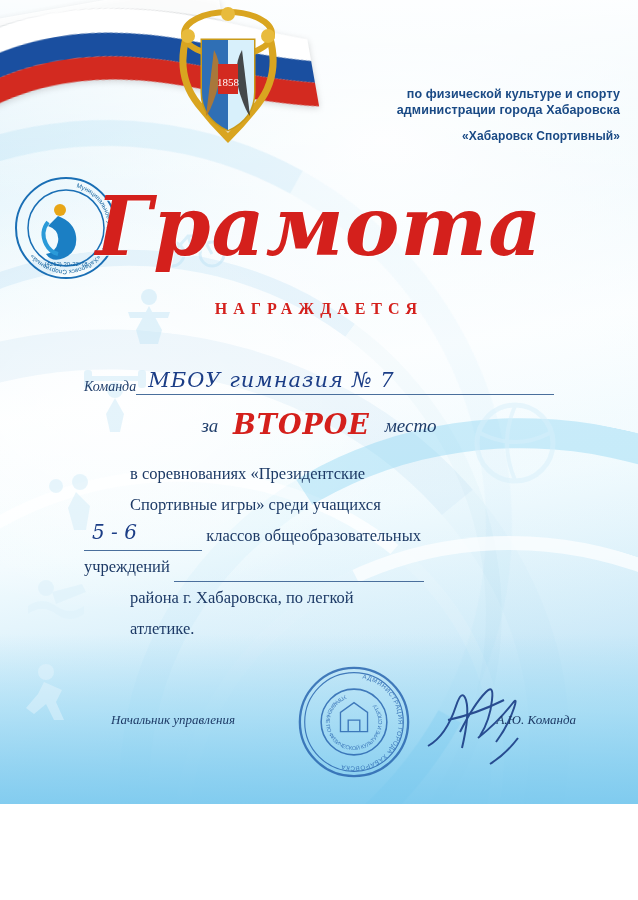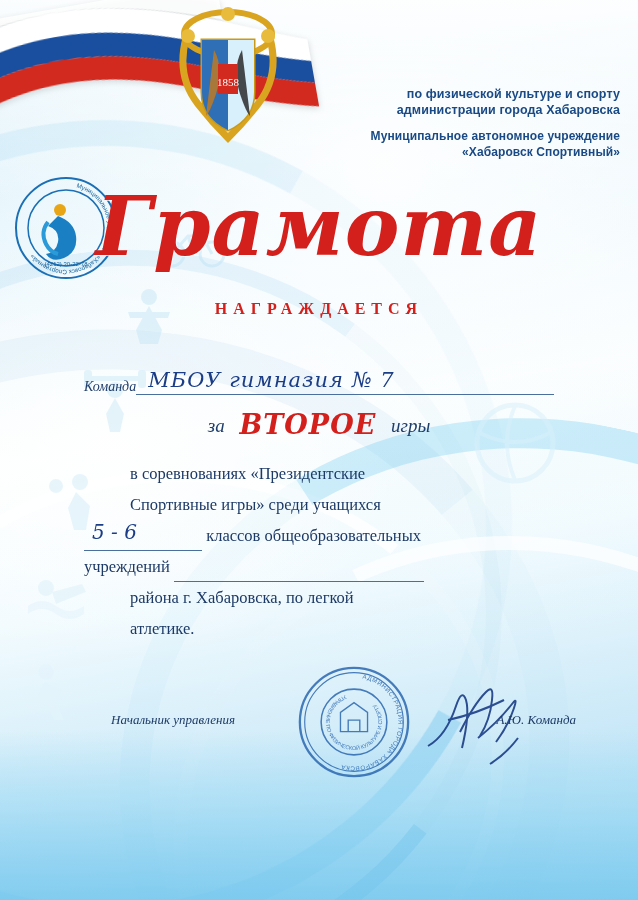--- a/index.html
+++ b/index.html
@@ -9,21 +9,21 @@
   }
   body {
     width: 638px;
     height: 900px;
     font-family: "Liberation Sans", sans-serif;
     overflow: hidden;
   }
   .certificate {
     position: relative;
     width: 638px;
-    height: 900px;
+    height: 804px;
     background:
       radial-gradient(ellipse 420px 300px at 18% 50%, rgba(255,255,255,0.85) 0%, rgba(255,255,255,0.0) 70%),
       radial-gradient(ellipse 700px 520px at 60% 18%, rgba(255,255,255,0.9) 0%, rgba(235,248,253,0.25) 60%, rgba(255,255,255,0) 100%),
       linear-gradient(170deg, #cfeaf7 0%, #e8f6fc 22%, #ffffff 46%, #f2fbfe 62%, #cbe9f8 82%, #a9dcf3 100%);
     overflow: hidden;
   }
   
   .wave {
     position: absolute;
     border-radius: 50%;
@@ -373,21 +373,20 @@
       <text x="60" y="80" font-size="11" fill="#ffffff" text-anchor="middle" font-family="Liberation Serif, serif">1858</text>
     </g>
   </svg>
 
   <div class="header-text">
     <div class="block1">
       <div class="line">по физической культуре и спорту</div>
       <div class="line">администрации города Хабаровска</div>
     </div>
     <div class="block2">
-      <div class="line">Муниципальное автономное учреждение</div>
       <div class="line">«Хабаровск Спортивный»</div>
     </div>
   </div>
 
   <svg class="emblem" viewBox="0 0 104 104">
     <circle cx="52" cy="52" r="50" fill="none" stroke="#1a6fb5" stroke-width="2"></circle>
     <circle cx="52" cy="52" r="38" fill="none" stroke="#1a6fb5" stroke-width="1.5"></circle>
     <path id="ringpath" d="M52,10 a42,42 0 1,1 -0.1,0" fill="none"></path>
     <text font-size="6.2" fill="#14639f" font-family="Liberation Sans, sans-serif">
       <textPath href="#ringpath" startOffset="4%">Муниципальное учреждение «Хабаровск Спортивный»</textPath>
@@ -408,21 +407,21 @@
     <div class="row">
       <span class="lbl">Команда</span>
       <span class="fill">
         <span class="hand">МБОУ гимназия № 7</span>
       </span>
     </div>
 
     <div class="place-row">
       <span>за</span>
       <span class="place">ВТОРОЕ</span>
-      <span>игры</span>
+      <span>место</span>
     </div>
 
     <div class="para">
       <span class="indent">в соревнованиях «Президентские</span>
       <span class="indent">Спортивные игры» среди учащихся</span>
       <span class="t1">
         <span class="inline-fill" style="width:118px;height:24px;">
           <span class="hand-in">5 - 6</span>
         </span>
         <span>классов общеобразовательных</span>

